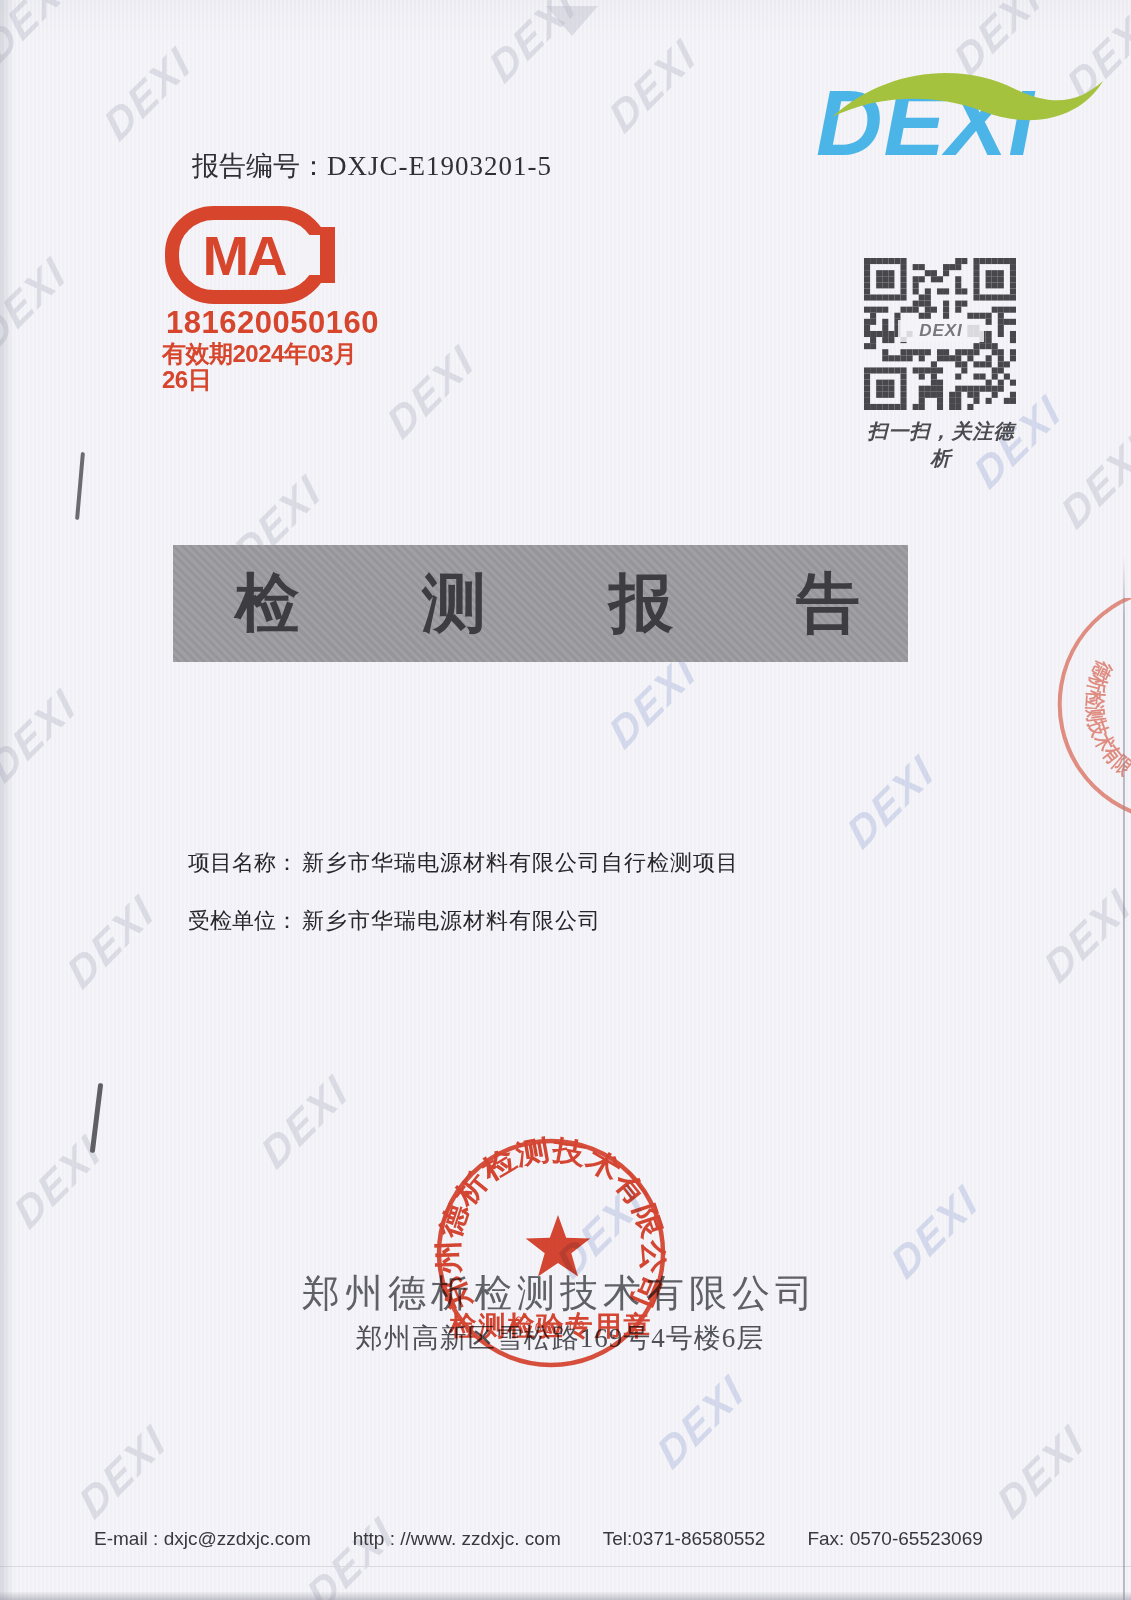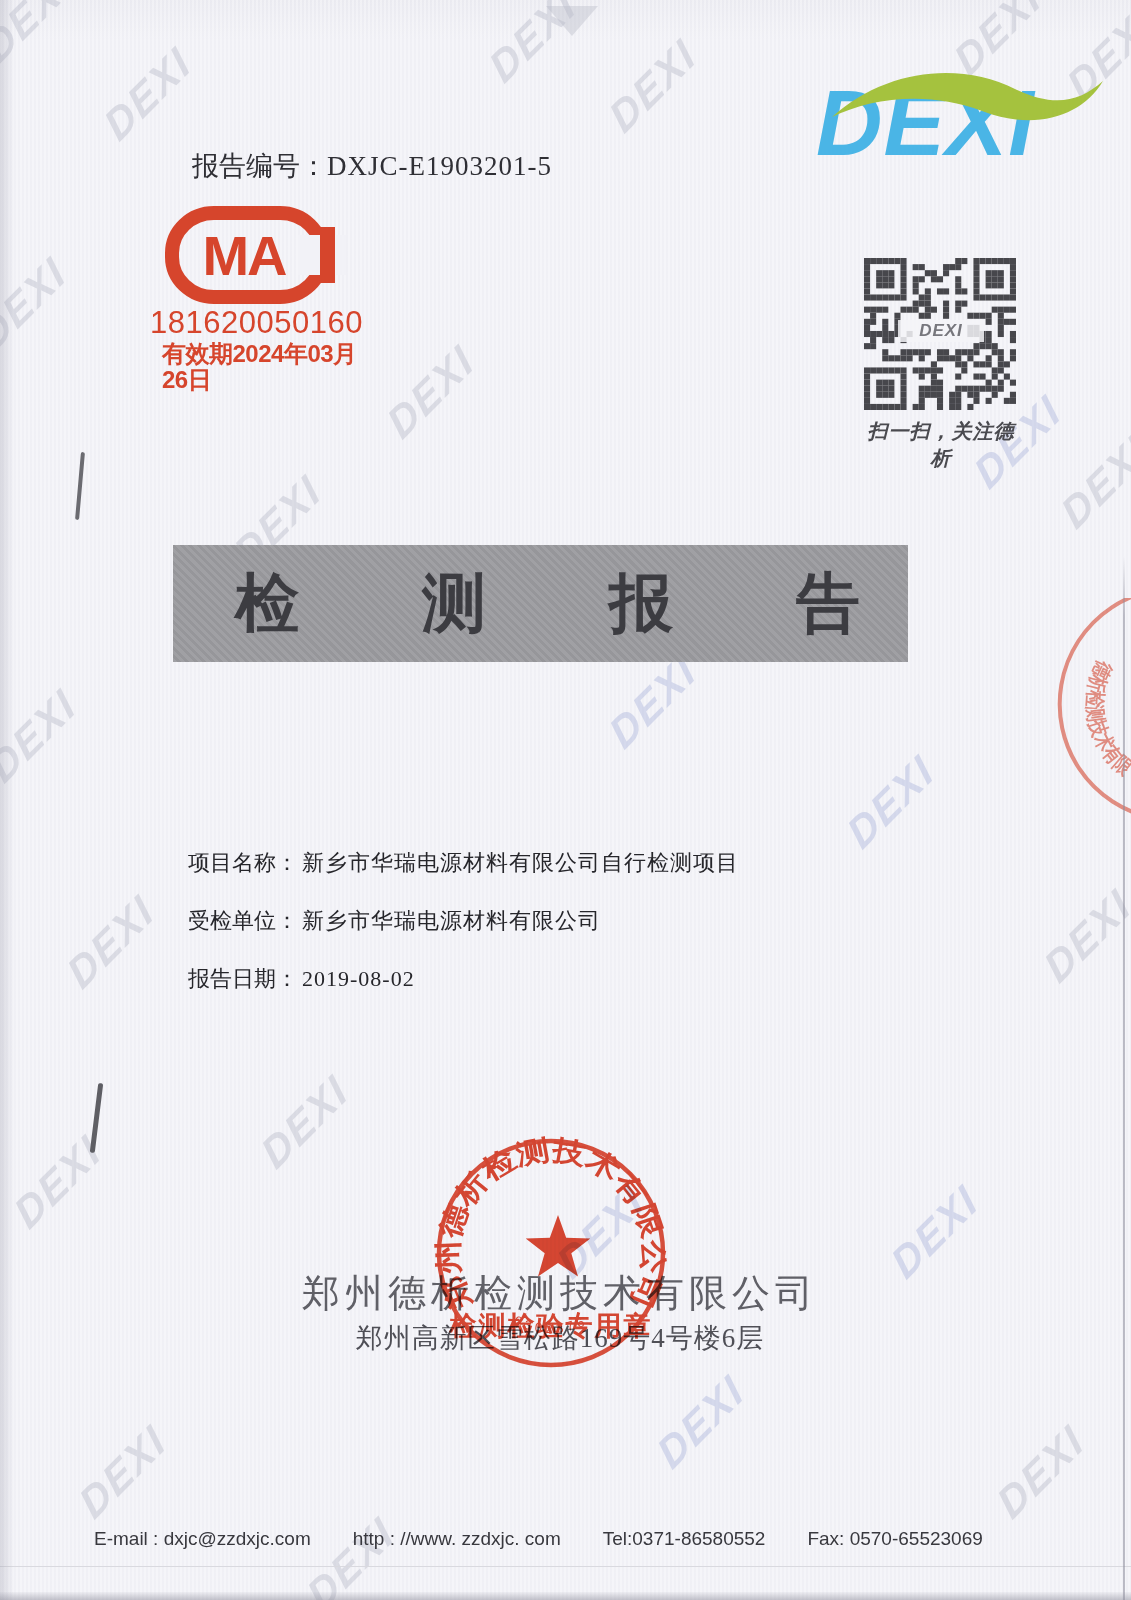--- a/index.html
+++ b/index.html
@@ -37,22 +37,22 @@
   }
   .wm.wm-b{color:rgba(178,186,222,.48);}
 
   
   .report-line{position:absolute;left:192px;top:148px;font-size:27px;color:#2f2f35;z-index:10;}
   .report-line .no{letter-spacing:1px;font-family:"Liberation Serif",serif;}
 
   
   .cma-block{position:absolute;left:144px;top:205px;width:230px;z-index:10;color:#d6452c;}
   .cma-block svg{display:block;margin-left:20px;}
-  .cma-number{font-family:"Liberation Sans","DejaVu Sans",sans-serif;font-weight:normal;
-    font-size:31px;letter-spacing:.5px;color:#d6452c;margin-top:2px;margin-left:6px;line-height:1;}
+  .cma-number{font-family:"Liberation Sans","DejaVu Sans",sans-serif;font-weight:bold;
+    font-size:31px;letter-spacing:.5px;color:#d6452c;margin-top:2px;margin-left:22px;line-height:1;}
   .cma-validity{font-family:"Liberation Sans","DejaVu Sans",sans-serif;font-weight:bold;
     font-size:24px;color:#d6452c;margin-top:3px;margin-left:18px;letter-spacing:-.5px;line-height:1.1;}
 
   
   .dexi-logo{position:absolute;left:810px;top:55px;z-index:10;}
 
   
   .qr-block{position:absolute;left:864px;top:258px;width:154px;z-index:10;}
   .qr-center-label{
     position:absolute;left:34px;top:62px;width:86px;text-align:center;
@@ -458,23 +458,20 @@
   <span>告</span>
 </div>
 
 <div class="info-block">
   <div class="info-row">
     <span>项目名称：</span><span class="val">新乡市华瑞电源材料有限公司自行检测项目</span>
   </div>
   <div class="info-row">
     <span>受检单位：</span><span class="val">新乡市华瑞电源材料有限公司</span>
   </div>
-  <div class="info-row">
-    <span>报告日期：</span><span class="val">2019-08-02</span>
-  </div>
 </div>
 
 <div class="company-name">郑州德析检测技术有限公司</div>
 <div class="company-address">郑州高新区雪松路169号4号楼6层</div>
 
 <svg class="main-stamp" width="250" height="250" viewBox="0 0 250 250">
   <defs>
     <path id="ringpath" d="M 48.8 178.4 A 93 93 0 1 1 201.2 178.4" fill="none"></path>
     <path id="serialpath" d="M 87.5 195.6 A 80 80 0 0 0 162.5 195.6" fill="none"></path>
   </defs>

